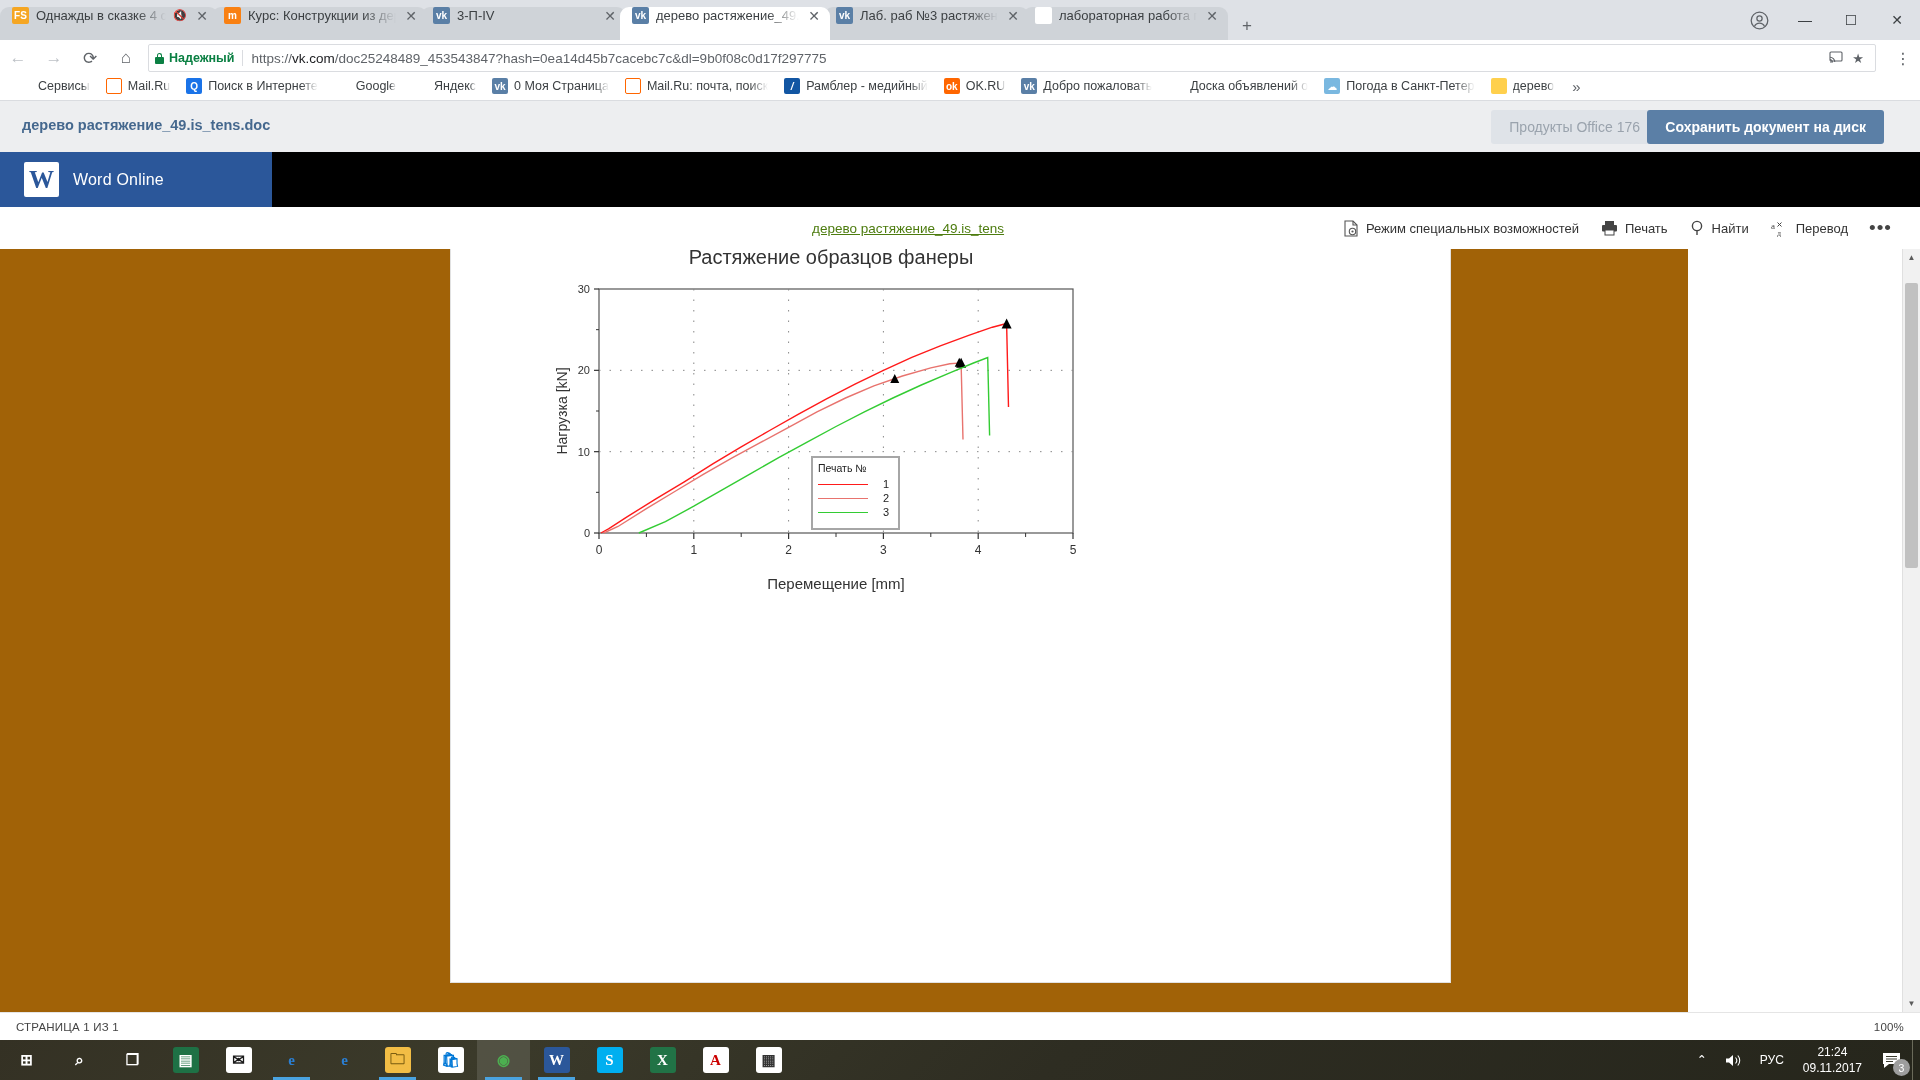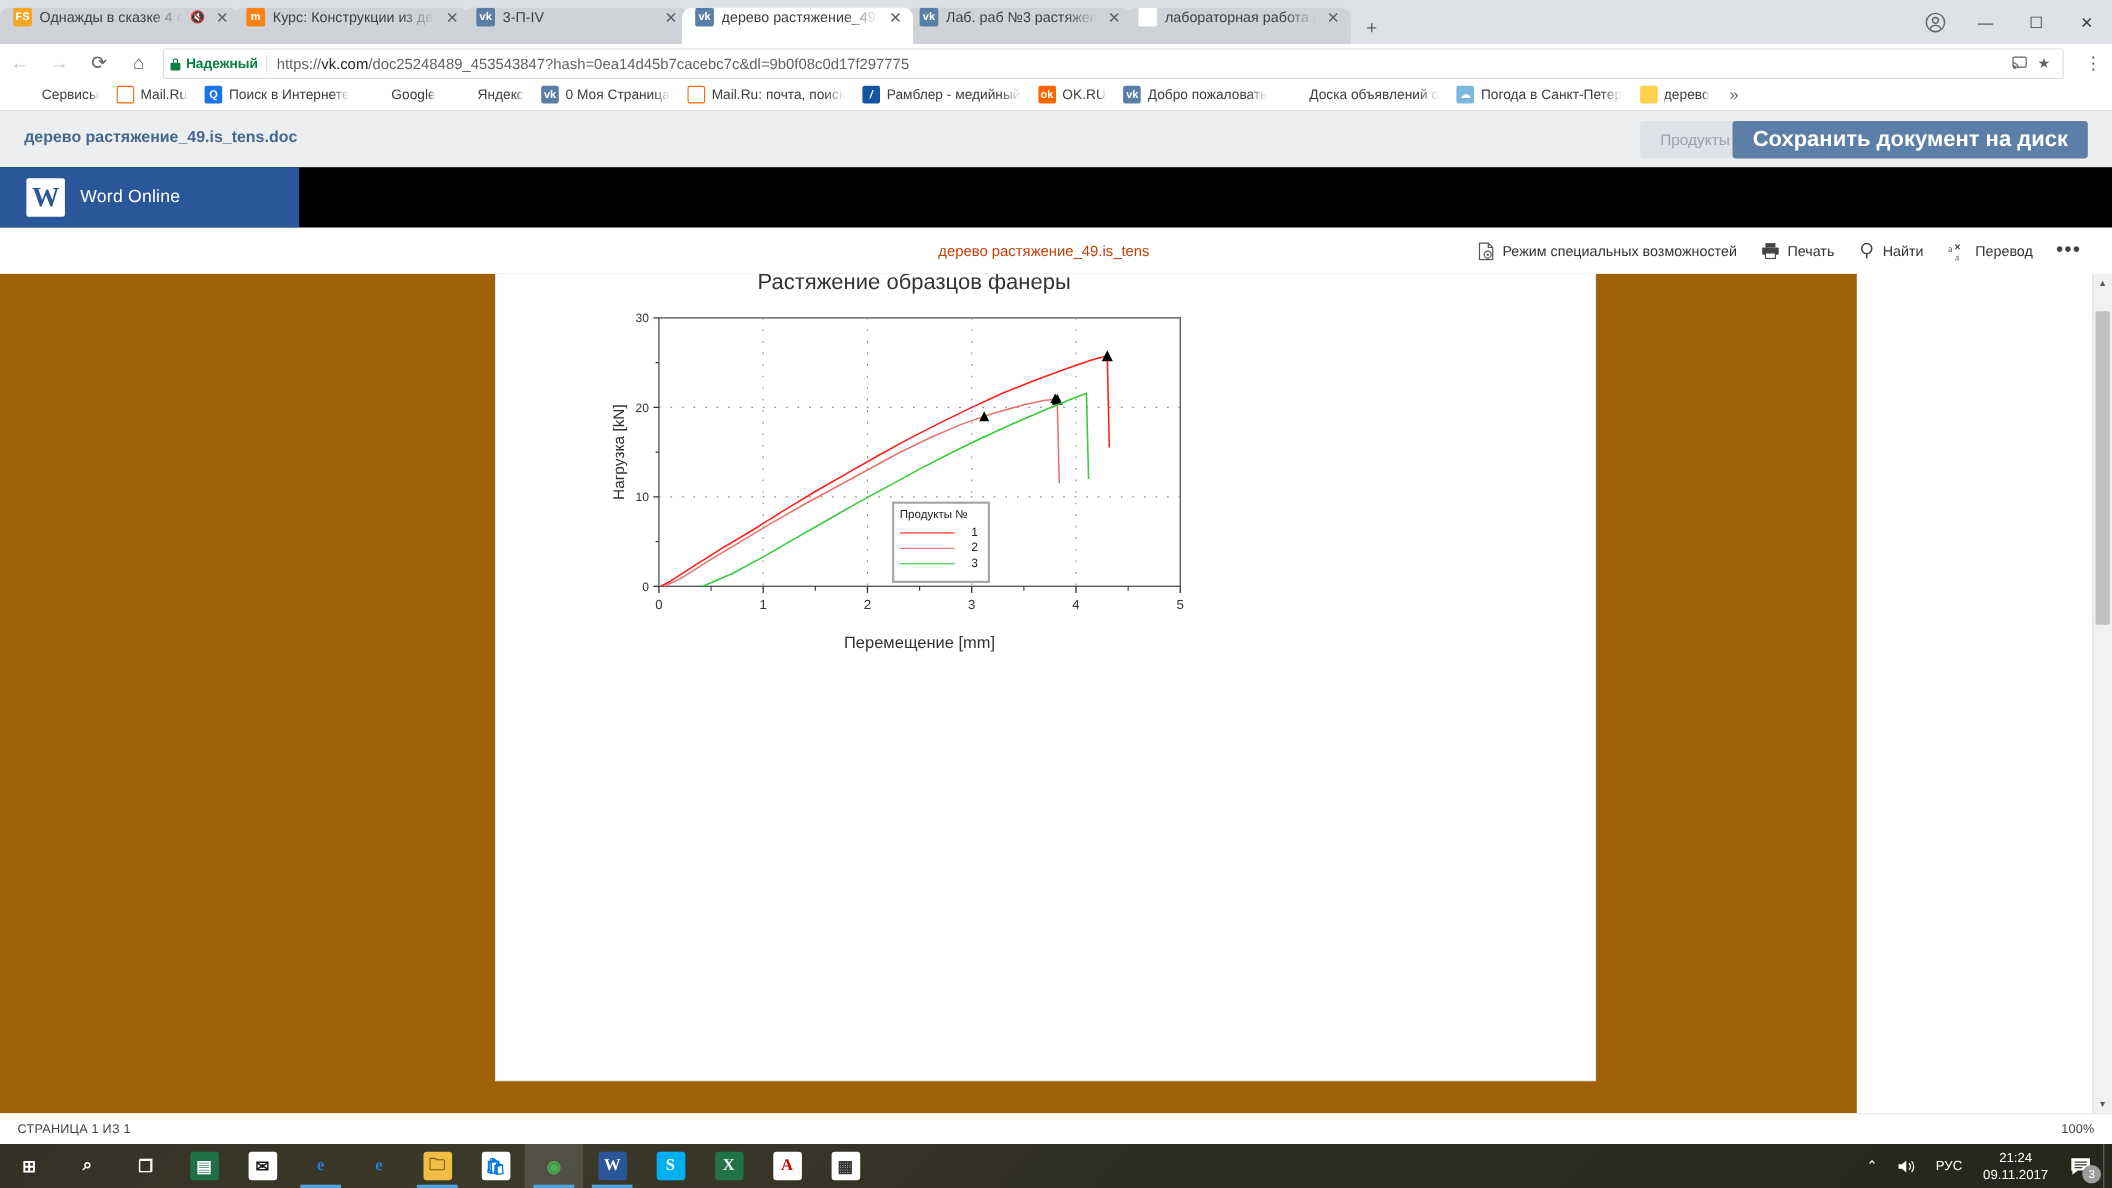--- a/index.html
+++ b/index.html
@@ -84,36 +84,36 @@
   .bi-wth{background:#7ab8e0;font-size:9px;}
   .bi-folder{background:#ffd04d;}
   .bm-more{padding:0 10px;color:#5f6368;font-size:15px;}
 
   
   .vkhead{position:absolute;left:0;top:101px;width:1920px;height:51px;background:#edeef0;}
   .vkhead .docname{position:absolute;left:22px;top:16px;font-size:14.5px;font-weight:bold;color:#45688e;}
   .btn-o365{position:absolute;right:262px;top:9px;height:34px;padding:0 18px;background:#dfe3e8;
     border:none;border-radius:3px;color:#9aa3ad;font-size:14px;font-family:inherit;
     display:flex;align-items:center;}
-  .btn-save{position:absolute;right:22px;top:9px;height:34px;padding:0 18px;background:#5b7fa6;
-    border:none;border-radius:3px;color:#fff;font-size:20px;font-family:inherit;font-weight:bold;
+  .btn-save{position:absolute;right:36px;top:9px;height:34px;padding:0 18px;background:#5b7fa6;
+    border:none;border-radius:3px;color:#fff;font-size:14px;font-family:inherit;font-weight:bold;
     display:flex;align-items:center;}
 
   
   .wobar{position:absolute;left:0;top:152px;width:1920px;height:55px;background:#000;}
   .wobrand{position:absolute;left:0;top:0;width:272px;height:55px;background:#2b579a;
     display:flex;align-items:center;gap:14px;padding-left:24px;box-sizing:border-box;}
   .wologo{width:35px;height:35px;background:#fff;border-radius:2px;position:relative;
     display:flex;align-items:center;justify-content:center;color:#2b579a;font-size:25px;font-weight:bold;font-family:"Liberation Serif",serif;}
   .wotitle{color:#fff;font-size:16px;font-weight:300;letter-spacing:.2px;}
 
   
   .cmdbar{position:absolute;left:0;top:207px;width:1920px;height:42px;background:#fff;
     display:flex;align-items:center;font-size:13px;color:#333;}
-  .cmd-docname{position:absolute;left:853px;font-size:13.5px;color:#c2410c;}
+  .cmd-docname{position:absolute;left:812px;font-size:13.5px;color:#4d7c0f;text-decoration:underline;}
   .cmd{display:flex;align-items:center;gap:7px;height:42px;padding:0 11px;white-space:nowrap;}
   .cmd .ci{font-size:15px;color:#444;display:flex;align-items:center;}
   .cmd-group{position:absolute;right:18px;display:flex;align-items:center;}
   .ellipsis{font-size:19px;letter-spacing:1px;color:#444;padding:0 10px;}
 
   
   .docarea{position:absolute;left:0;top:249px;width:1688px;height:763px;background:#a16207;overflow:hidden;}
   .page{position:absolute;left:451px;top:0;width:999px;height:733px;background:#fff;
     box-shadow:0 0 0 1px #e1e1e1;}
 
@@ -402,21 +402,21 @@
             <polygon points="505.136,86.85066666666665 515.136,86.85066666666665 510.136,76.85066666666665" fill="#000"></polygon>
             <path d="M187.8,252.0 L214.4,240.6 L242.8,225.2 L271.2,208.9 L299.7,192.6 L328.1,176.4 L356.6,160.9 L385.0,145.5 L413.4,130.8 L441.9,117.0 L470.3,104.0 L498.8,91.8 L522.5,82.0 L536.7,76.5 L538.6,154.4" fill="none" stroke="#33cc33" stroke-width="1.4"></path>
             <polygon points="439.276,101.96666666666667 448.276,101.96666666666667 443.776,92.96666666666667" fill="#000"></polygon>
             <polygon points="503.74,85.70000000000002 512.74,85.70000000000002 508.24,76.70000000000002" fill="#000"></polygon>
           </svg>
       </div>
 
     </div>
 
     <div class="legendbox" style="left:811px;top:207px;">
-      <div class="lhead">Продукты №</div>
+      <div class="lhead">Печать №</div>
       <div id="legend-host">
           <div class="legendrow">
             <span class="swatch" style="border-top-color:#ff1a1a"></span>
             <span class="lnum">1</span>
           </div>
           <div class="legendrow">
             <span class="swatch" style="border-top-color:#e8736e"></span>
             <span class="lnum">2</span>
           </div>
           <div class="legendrow">

